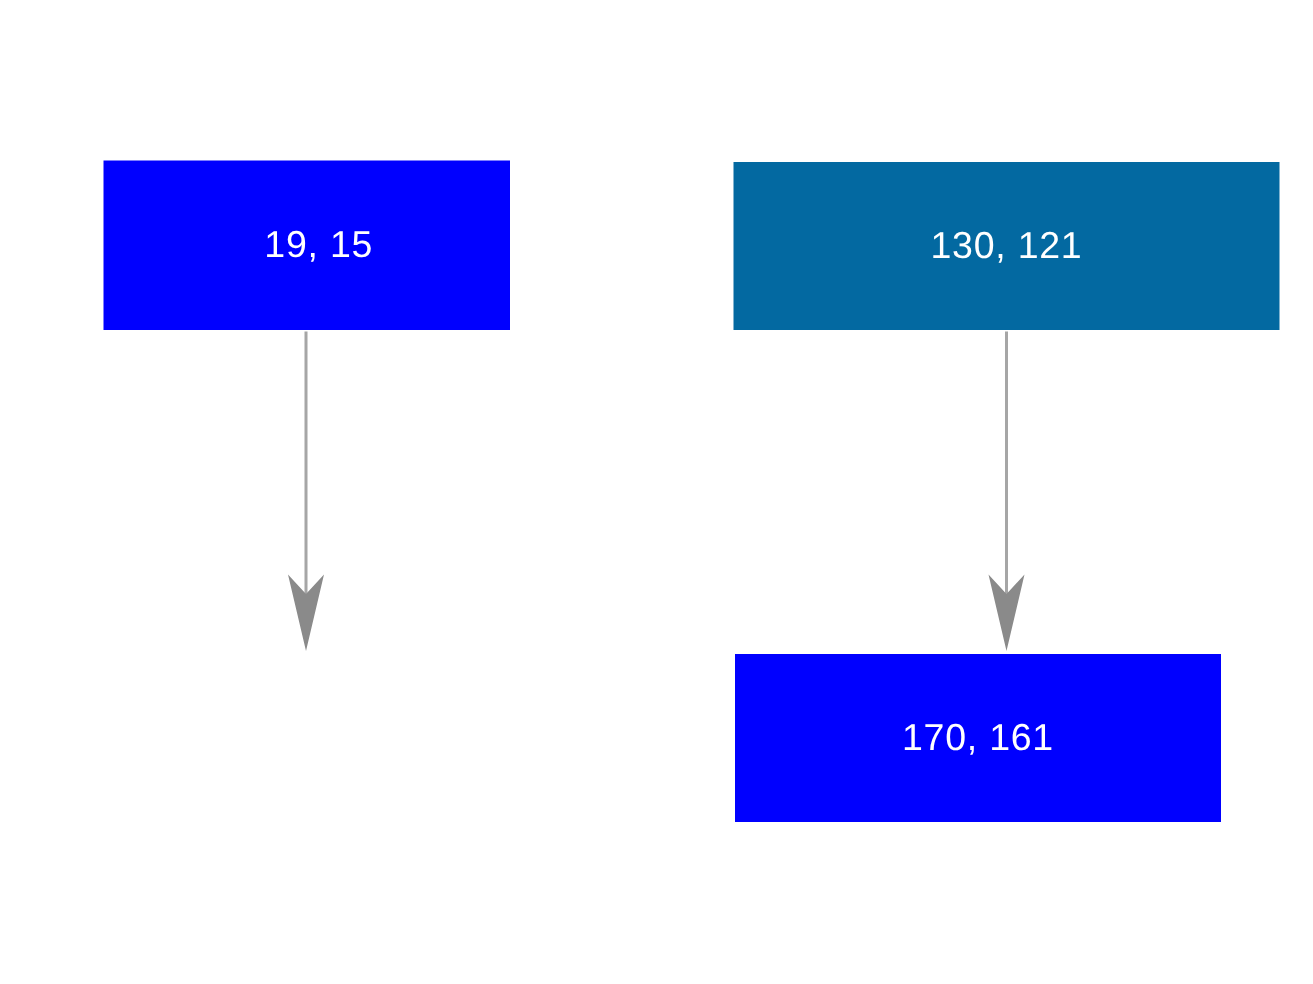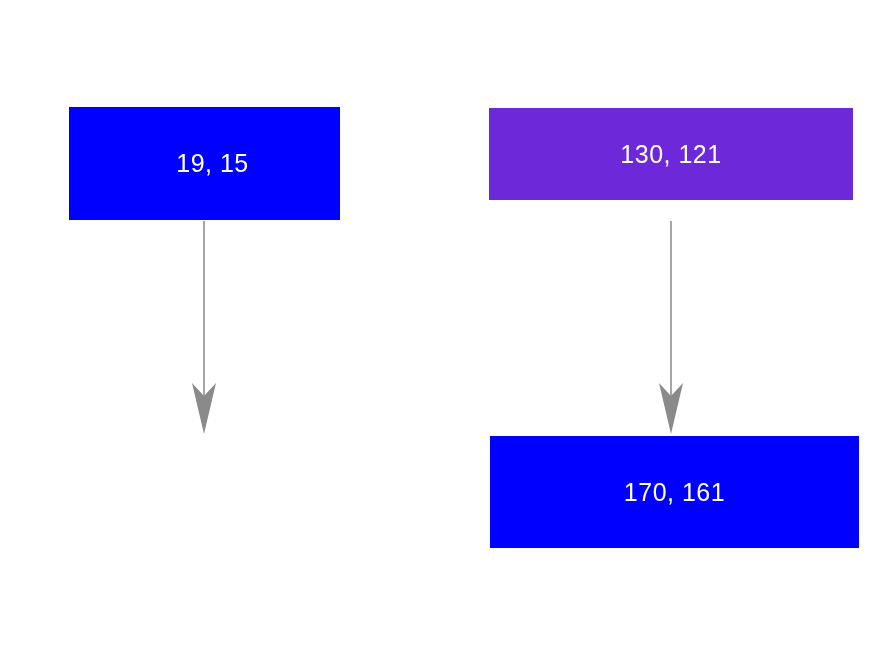--- a/index.html
+++ b/index.html
@@ -49,22 +49,22 @@
     <g>
         <line x1="671" x2="671" y1="221" y2="404" stroke="#a6a6a6" stroke-width="2"></line>
         <path d="M 659 383 L 671 396 L 683 383 L 671 434 Z" fill="#8a8a8a"></path>
       </g>
   </svg>
 
   <div class="node" style="left: 69px; top: 107px; width: 271px; height: 113px; background: rgb(0, 0, 255); color: rgb(255, 255, 255); padding-left: 16px;">
     <span class="node-label">19, 15</span>
   </div>
 
-  <div class="node" style="left: 489px; top: 108px; width: 364px; height: 92px; background: #6d28d9; color: rgb(255, 255, 255);">
+  <div class="node" style="left: 489px; top: 108px; width: 364px; height: 112px; background: #0369a1; color: rgb(255, 255, 255);">
     <span class="node-label">130, 121</span>
   </div>
 
 
-  <div class="node" style="left: 490px; top: 436px; width: 369px; height: 112px; background: rgb(0, 0, 255); color: rgb(255, 255, 255);">
+  <div class="node" style="left: 490px; top: 436px; width: 324px; height: 112px; background: rgb(0, 0, 255); color: rgb(255, 255, 255);">
     <span class="node-label">170, 161</span>
   </div>
 
 </div>
 
 </body></html>

